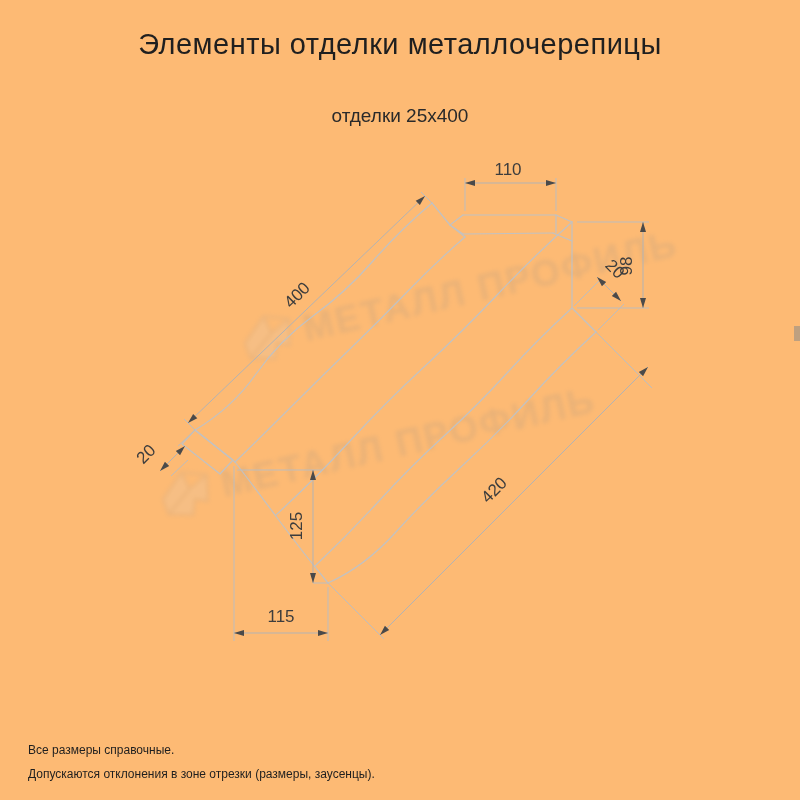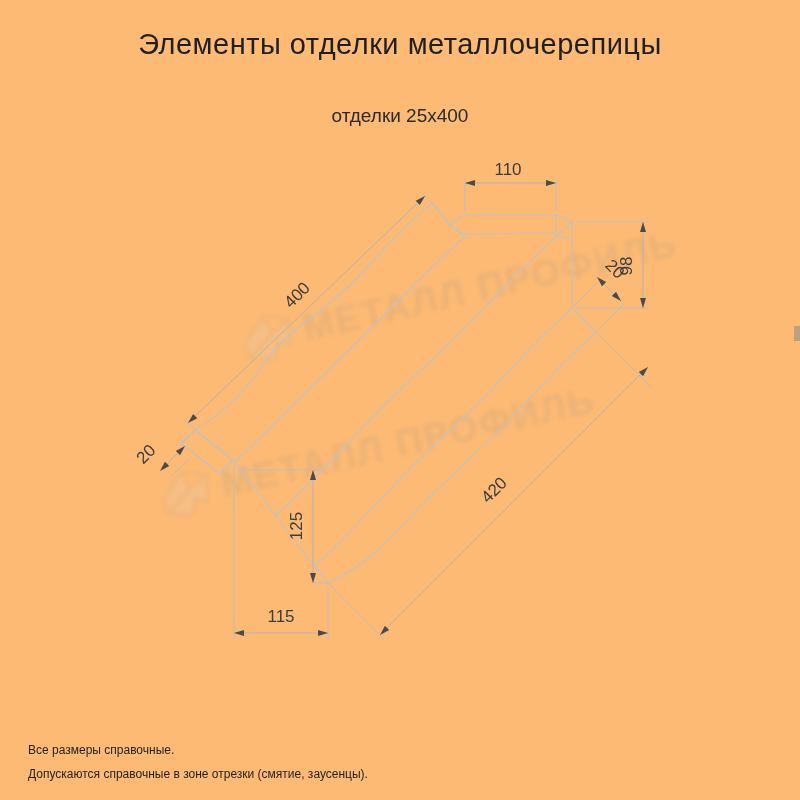--- a/index.html
+++ b/index.html
@@ -128,16 +128,16 @@
       <path class="extline" d="M596,332 L652,388"></path>
       <path class="dimline" d="M380,635 L648,367" marker-start="url(#arr)" marker-end="url(#arr)"></path>
       <text class="dimtext" transform="translate(498,494) rotate(-45)" text-anchor="middle">420</text>
     </g>
 
     <rect x="794" y="326" width="6" height="15" fill="#8a8a8a" opacity="0.55"></rect>
   </svg>
 
   <div class="footer">
     <div>Все размеры справочные.</div>
-    <div>Допускаются справочные в зоне отрезки (смятие, заусенцы).</div>
+    <div>Допускаются отклонения в зоне отрезки (размеры, заусенцы).</div>
   </div>
 
 </div>
 
 </body></html>

